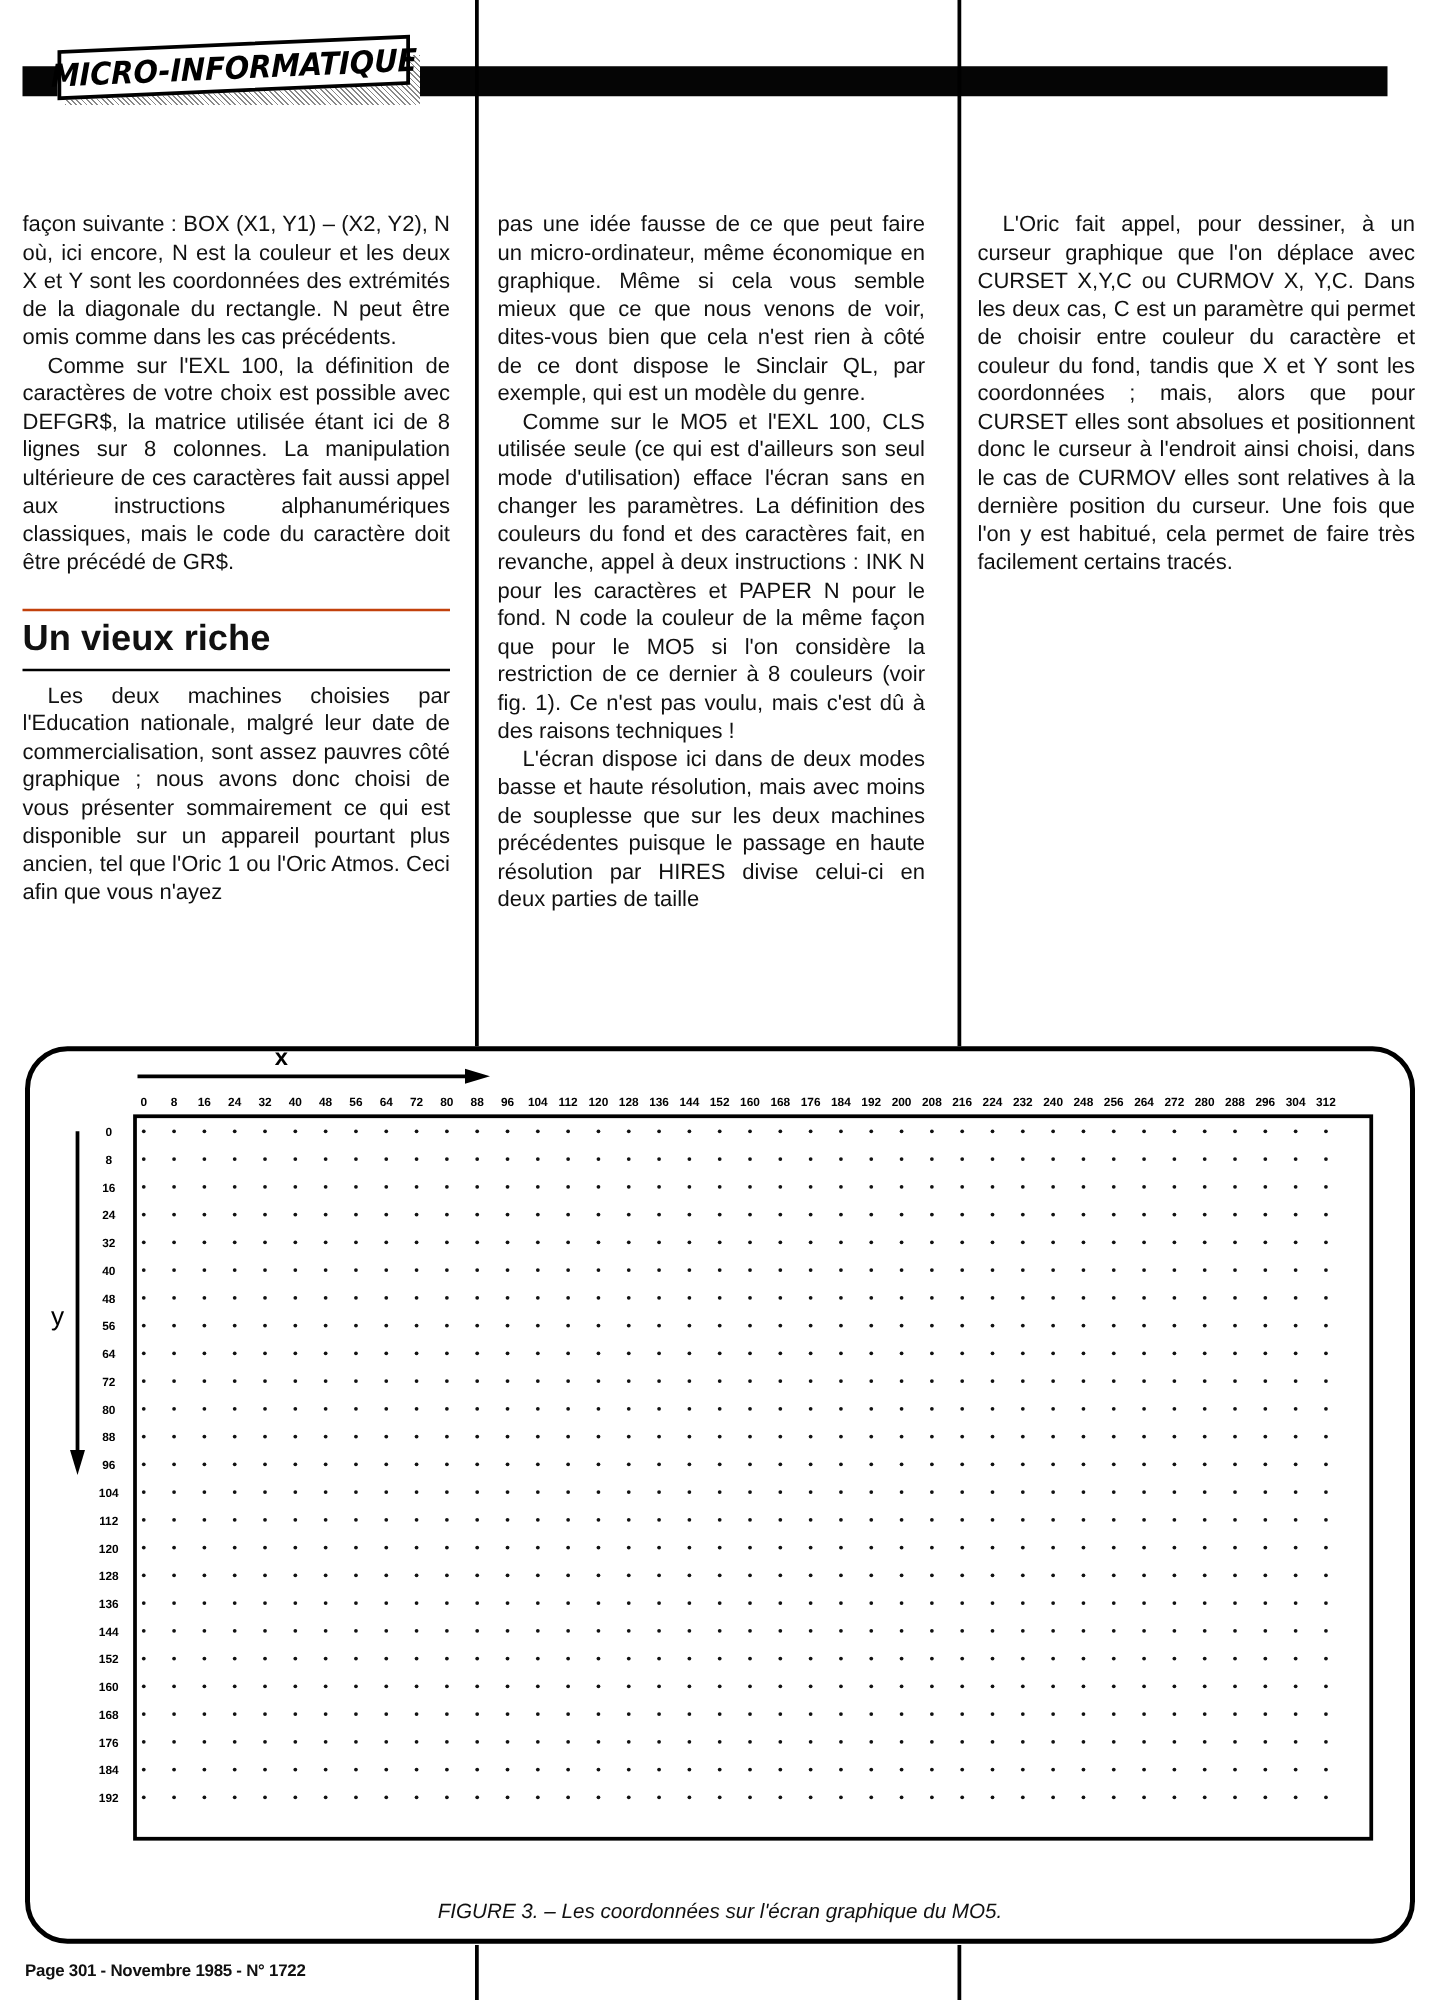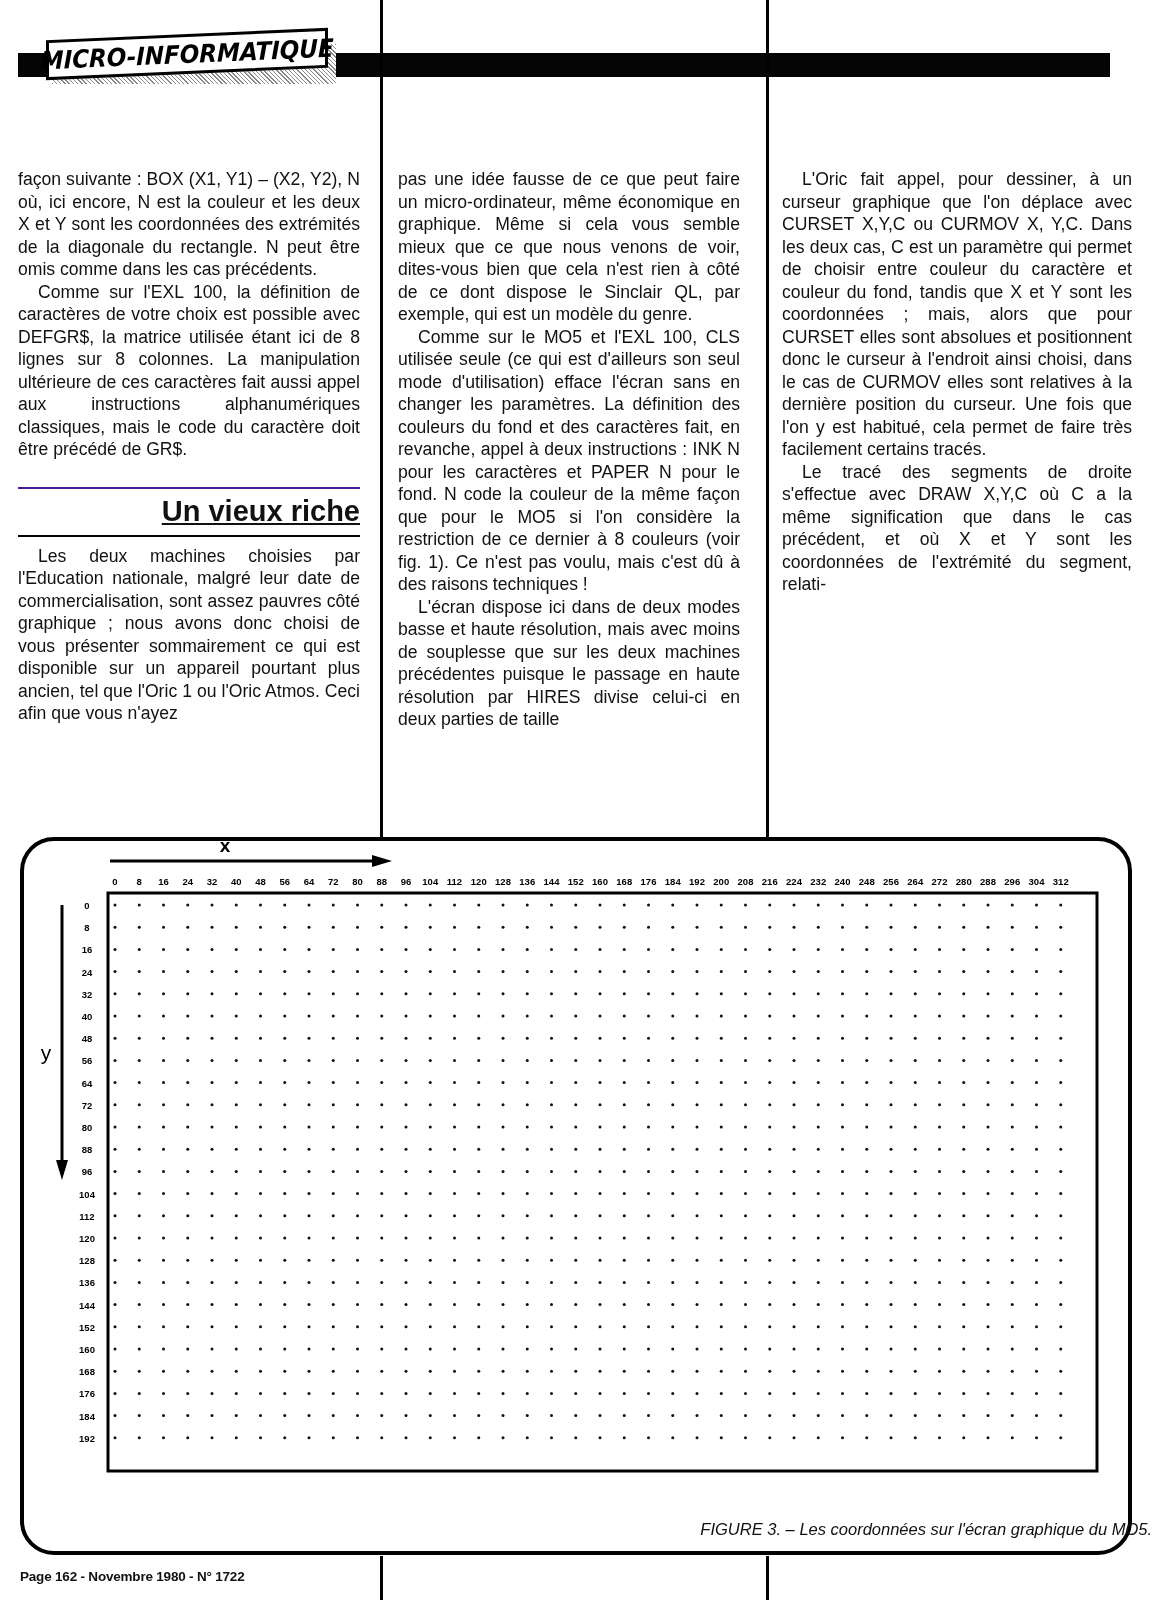--- a/index.html
+++ b/index.html
@@ -42,37 +42,37 @@
     hyphens: manual;
   }
   .col p { margin: 0; }
   .col p.indent { text-indent: 20px; }
   .c1 { left: 18px; }
   .c2 { left: 398px; }
   .c3 { left: 782px; width: 350px; }
 
   .heading-block {
     margin: 26px 0 8px 0;
-    border-top: 2px solid #4c1d95; border-bottom: 2px solid #000;
-    padding: 5px 0 7px; text-align: right; text-decoration: underline;
+    border-top: 2px solid #c2410c; border-bottom: 2px solid #000;
+    padding: 5px 0 7px; text-align: left;
   }
   .heading-block h2 {
     margin: 0; font-size: 29px; font-weight: bold; line-height: 34px;
     font-family: "Liberation Sans", sans-serif;
   }
 
   
   .figure {
     position: absolute; left: 20px; top: 837px; width: 1112px; height: 718px;
     border: 4px solid #000; border-radius: 34px; box-sizing: border-box;
   }
   svg.grid { position: absolute; left: 0; top: 0; }
   .caption {
     position: absolute; left: 0; width: 1152px; top: 1520px;
-    text-align: right; font-style: italic; font-size: 16.5px;
+    text-align: center; font-style: italic; font-size: 16.5px;
     box-sizing: border-box;
   }
   .footer {
     position: absolute; left: 20px; top: 1569px;
     font-weight: bold; font-size: 13.5px; letter-spacing: -0.2px;
   }
 </style>
 </head>
 <body>
 
@@ -97,21 +97,20 @@
 </div>
 
 <div class="col c2">
   <p>pas une idée fausse de ce que peut faire un micro-ordinateur, même économique en graphique. Même si cela vous semble mieux que ce que nous venons de voir, dites-vous bien que cela n'est rien à côté de ce dont dispose le Sinclair QL, par exemple, qui est un modèle du genre.</p>
   <p class="indent">Comme sur le MO5 et l'EXL 100, CLS utilisée seule (ce qui est d'ailleurs son seul mode d'utilisation) efface l'écran sans en changer les paramètres. La définition des couleurs du fond et des caractères fait, en revanche, appel à deux instructions : INK N pour les caractères et PAPER N pour le fond. N code la couleur de la même façon que pour le MO5 si l'on considère la restriction de ce dernier à 8 couleurs (voir fig. 1). Ce n'est pas voulu, mais c'est dû à des raisons techniques !</p>
   <p class="indent">L'écran dispose ici dans de deux modes basse et haute résolution, mais avec moins de souplesse que sur les deux machines précédentes puisque le passage en haute résolution par HIRES divise celui-ci en deux parties de taille</p>
 </div>
 
 <div class="col c3">
   <p class="indent">L'Oric fait appel, pour dessiner, à un curseur graphique que l'on déplace avec CURSET X,Y,C ou CURMOV X, Y,C. Dans les deux cas, C est un paramètre qui permet de choisir entre couleur du caractère et couleur du fond, tandis que X et Y sont les coordonnées ; mais, alors que pour CURSET elles sont absolues et positionnent donc le curseur à l'endroit ainsi choisi, dans le cas de CURMOV elles sont relatives à la dernière position du curseur. Une fois que l'on y est habitué, cela permet de faire très facilement certains tracés.</p>
-  <p class="indent">Le tracé des segments de droite s'effectue avec DRAW X,Y,C où C a la même signification que dans le cas précédent, et où X et Y sont les coordonnées de l'extrémité du segment, relati-</p>
 </div>
 
 <div class="figure"></div>
 <svg class="grid" width="1152" height="1600">
   <g id="axes">
       <rect x="108" y="893" width="989" height="578" fill="none" stroke="#000" stroke-width="3"></rect>
       <line x1="110" y1="861" x2="378" y2="861" stroke="#000" stroke-width="3"></line>
       <polygon points="372,855 392,861 372,867" fill="#000"></polygon>
       <text x="225" y="852" font-size="19" font-weight="bold" font-family="Liberation Sans, sans-serif" text-anchor="middle">x</text>
       <line x1="62" y1="905" x2="62" y2="1165" stroke="#000" stroke-width="3"></line>
@@ -1183,13 +1182,13 @@
       <circle cx="939.5" cy="1437.8" r="1.5" fill="#111"></circle>
       <circle cx="963.75" cy="1437.8" r="1.5" fill="#111"></circle>
       <circle cx="988" cy="1437.8" r="1.5" fill="#111"></circle>
       <circle cx="1012.25" cy="1437.8" r="1.5" fill="#111"></circle>
       <circle cx="1036.5" cy="1437.8" r="1.5" fill="#111"></circle>
       <circle cx="1060.75" cy="1437.8" r="1.5" fill="#111"></circle>
     </g>
 </svg>
 <div class="caption">FIGURE 3. – Les coordonnées sur l'écran graphique du MO5.</div>
 
-<div class="footer">Page 162 - Novembre 1980 - N° 1722</div>
+<div class="footer">Page 301 - Novembre 1985 - N° 1722</div>
 
 </body></html>

